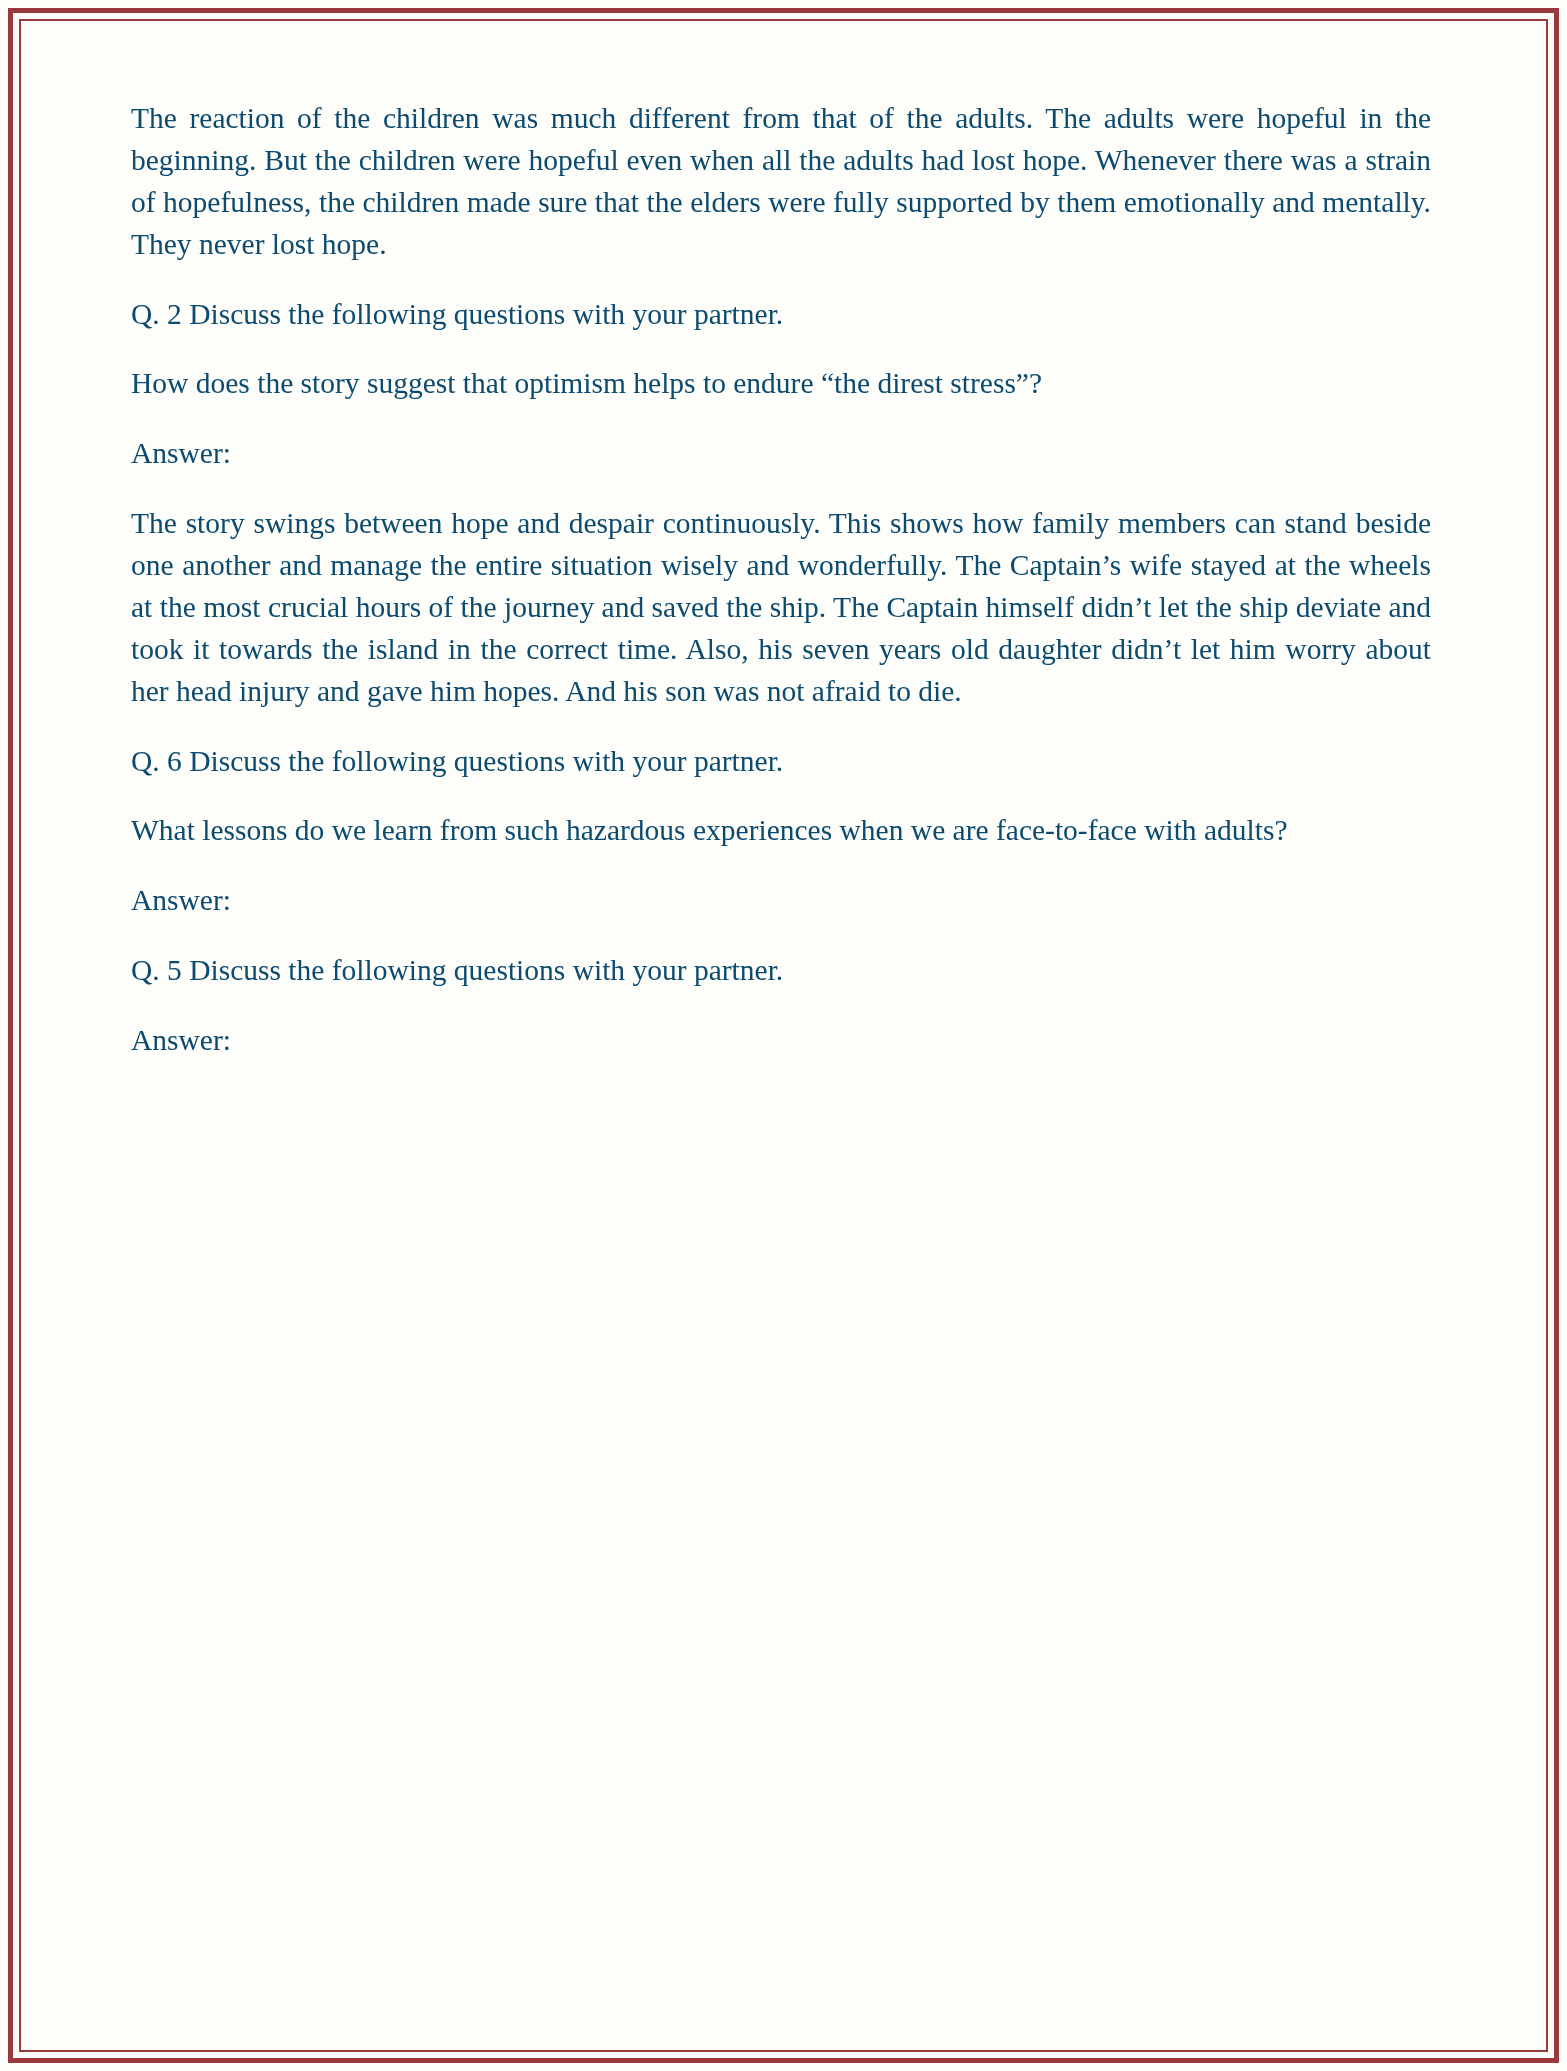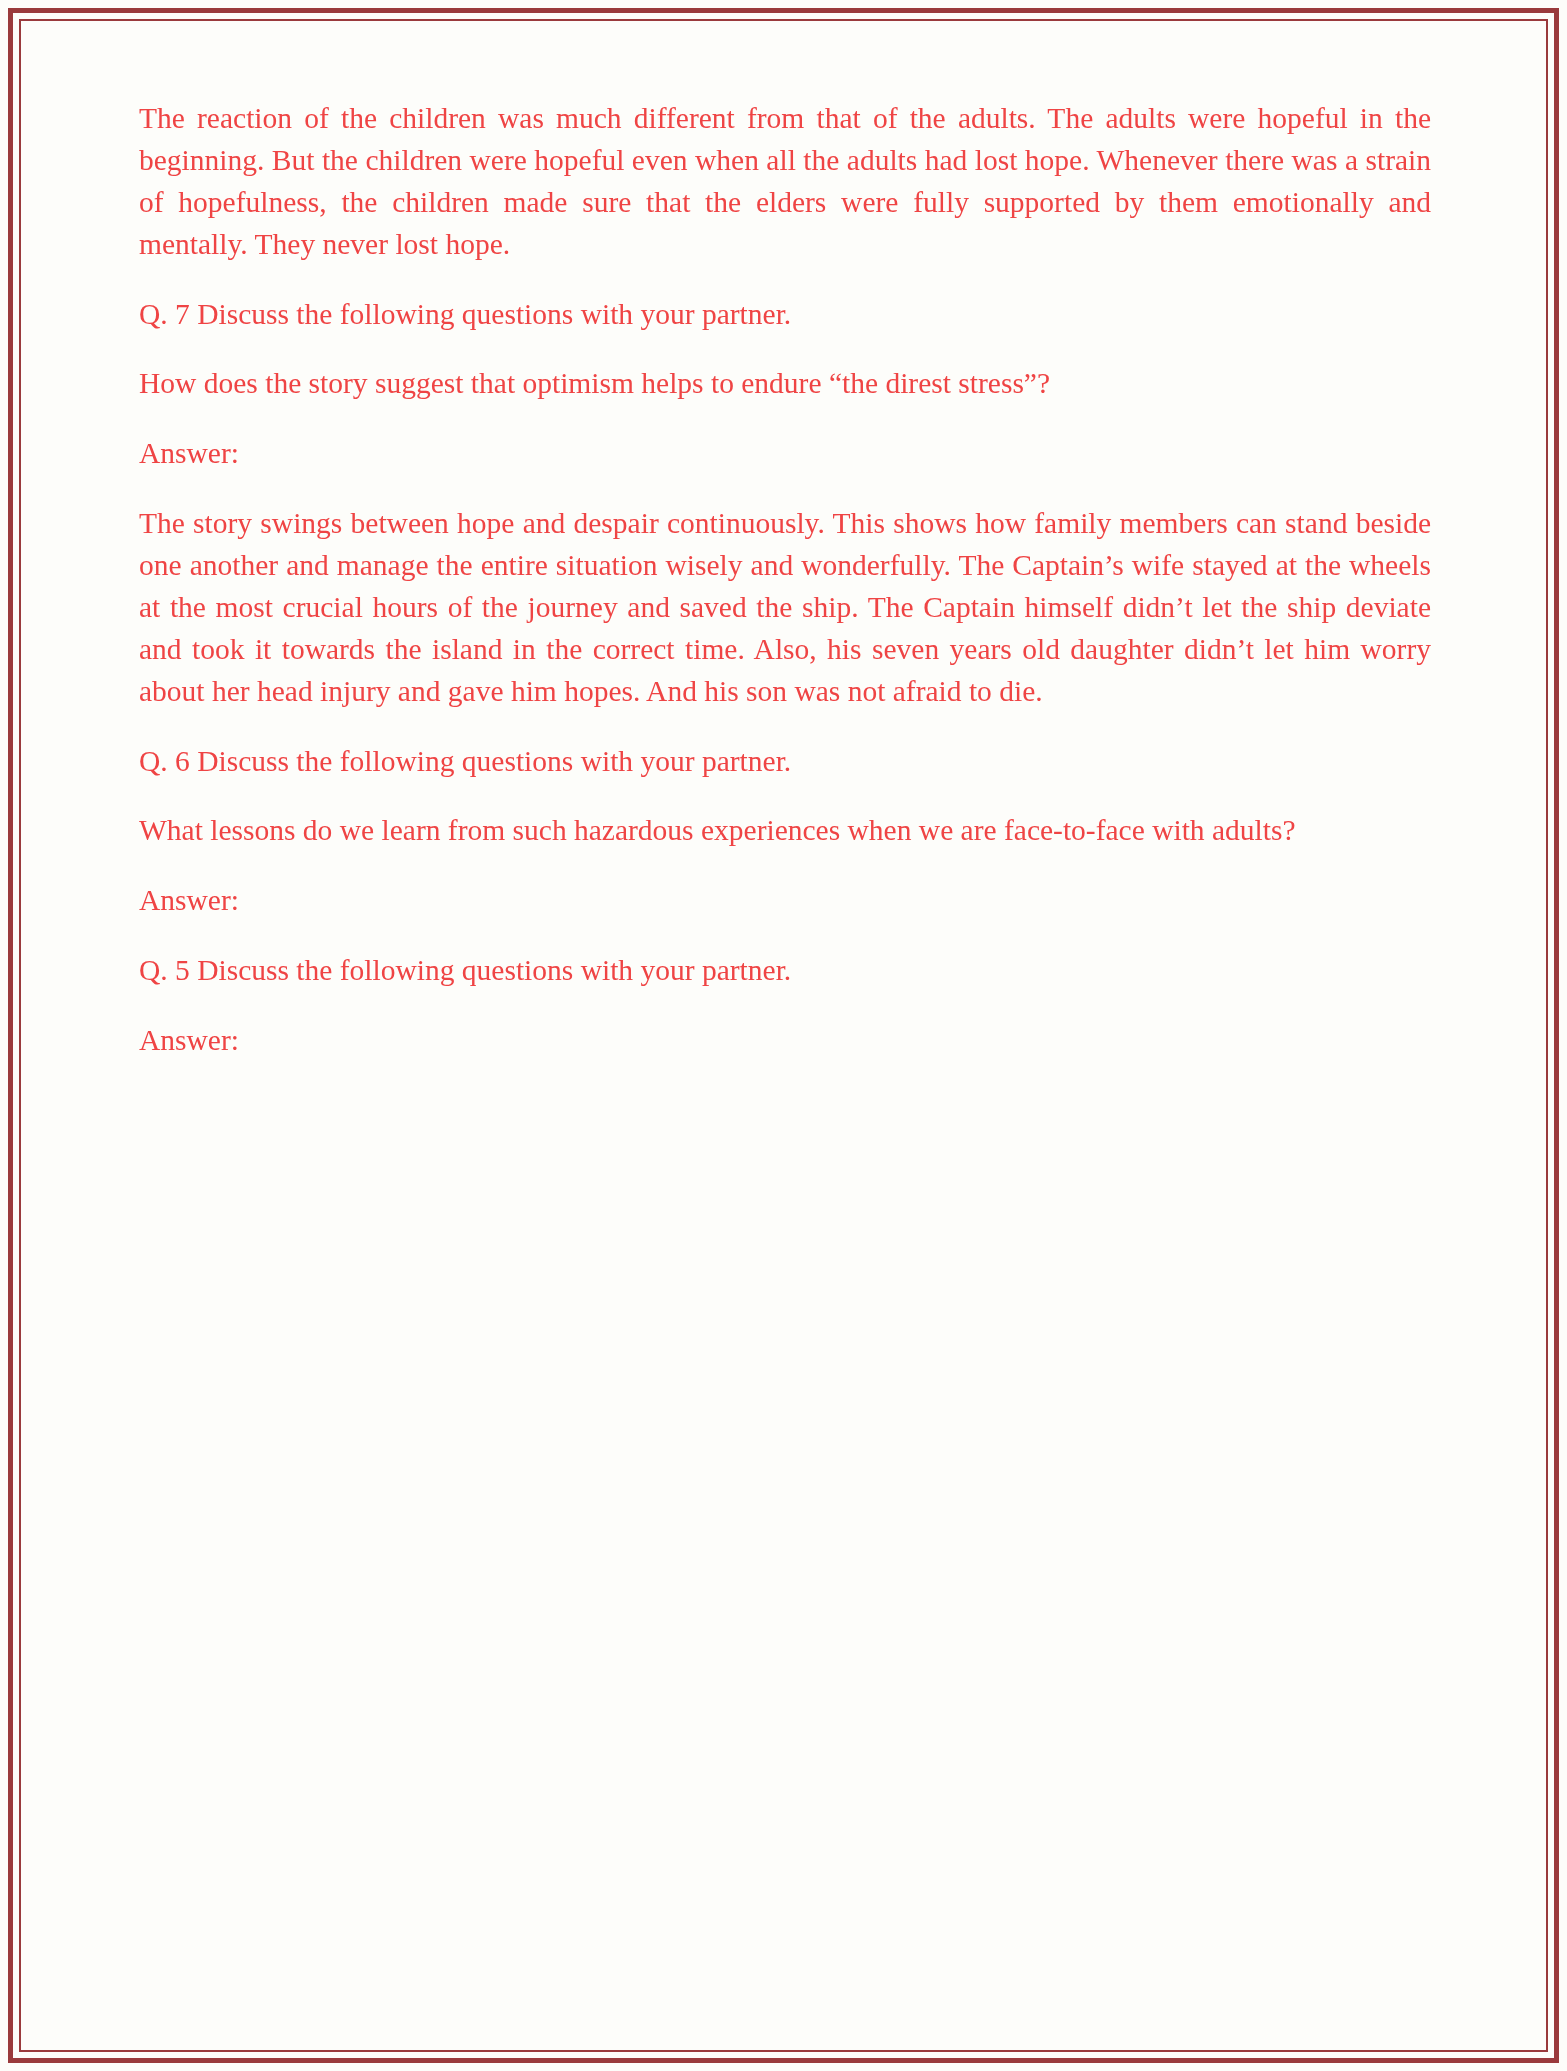--- a/index.html
+++ b/index.html
@@ -29,41 +29,40 @@
     pointer-events: none;
   }
   .content {
     position: absolute;
     left: 131px;
     right: 136px;
     top: 98px;
     font-family: "Liberation Serif", "DejaVu Serif", serif;
     font-size: 29.5px;
     line-height: 1.42;
-    color: #ef4444;
+    color: #0c4a6e;
     text-align: justify;
-    margin-left: 8px;
   }
   .content p {
     margin: 0 0 28px 0;
   }
   .content p.short {
     text-align: left;
   }
 </style>
 </head>
 <body>
 
 <div class="page">
   <div class="frame-outer"></div>
   <div class="frame-inner"></div>
 
   <div class="content">
     <p>The reaction of the children was much different from that of the adults. The adults were hopeful in the beginning. But the children were hopeful even when all the adults had lost hope. Whenever there was a strain of hopefulness, the children made sure that the elders were fully supported by them emotionally and mentally. They never lost hope.</p>
-    <p class="short">Q. 7 Discuss the following questions with your partner.</p>
+    <p class="short">Q. 2 Discuss the following questions with your partner.</p>
     <p>How does the story suggest that optimism helps to endure “the direst stress”?</p>
     <p class="short">Answer:</p>
     <p>The story swings between hope and despair continuously. This shows how family members can stand beside one another and manage the entire situation wisely and wonderfully. The Captain’s wife stayed at the wheels at the most crucial hours of the journey and saved the ship. The Captain himself didn’t let the ship deviate and took it towards the island in the correct time. Also, his seven years old daughter didn’t let him worry about her head injury and gave him hopes. And his son was not afraid to die.</p>
     <p class="short">Q. 6 Discuss the following questions with your partner.</p>
     <p>What lessons do we learn from such hazardous experiences when we are face-to-face with adults?</p>
     <p class="short">Answer:</p>
     <p class="short">Q. 5 Discuss the following questions with your partner.</p>
     <p class="short">Answer:</p>
   </div>
 </div>

